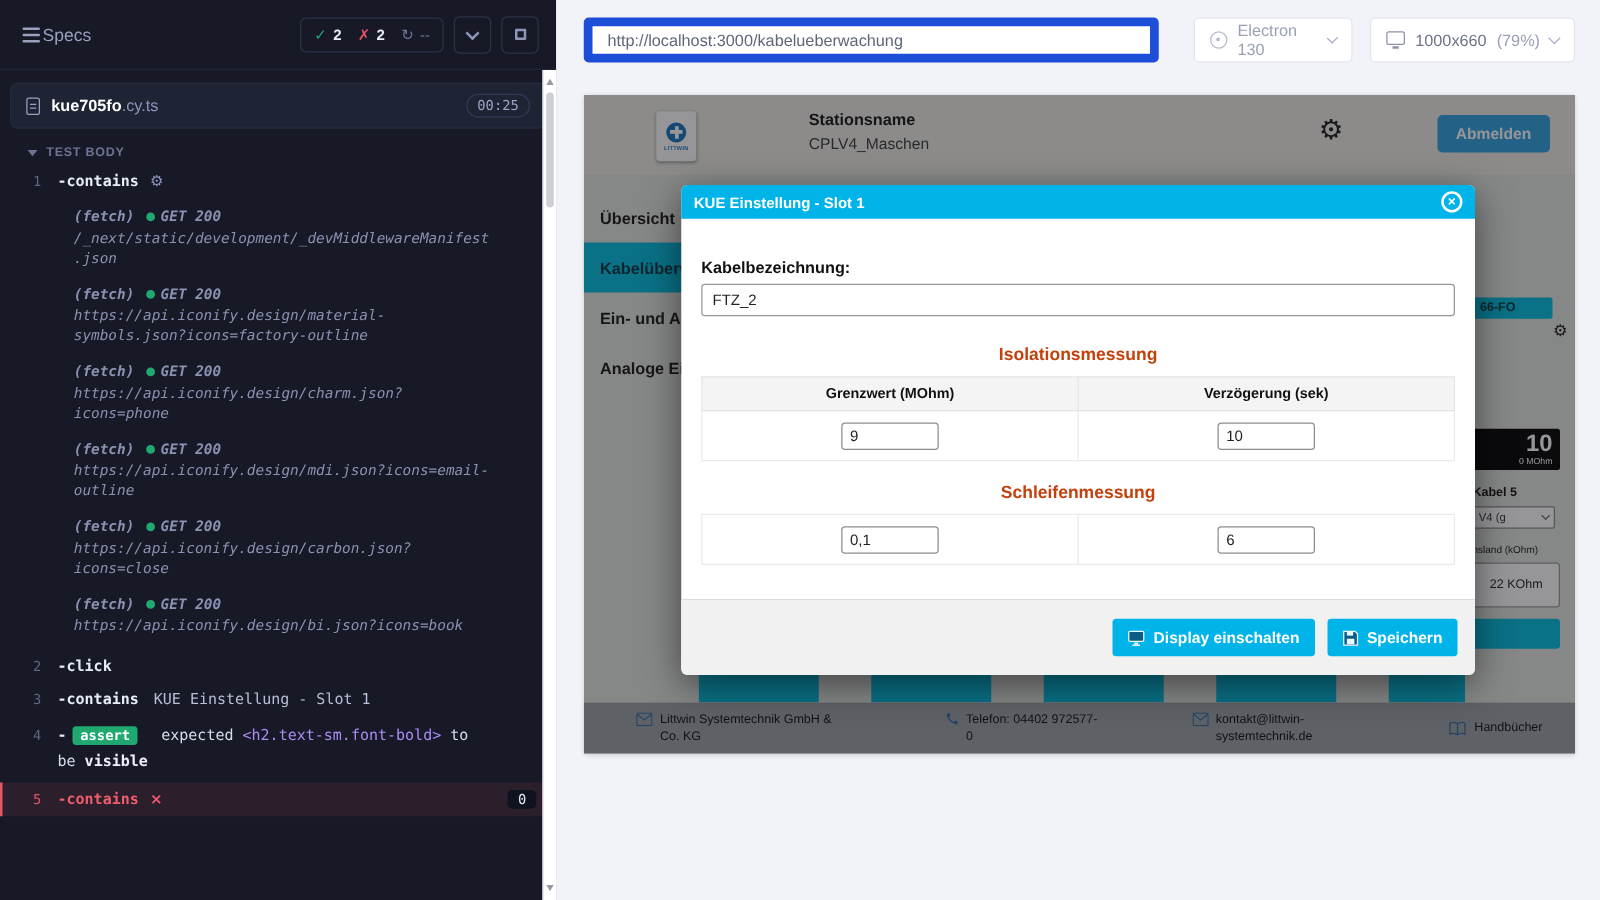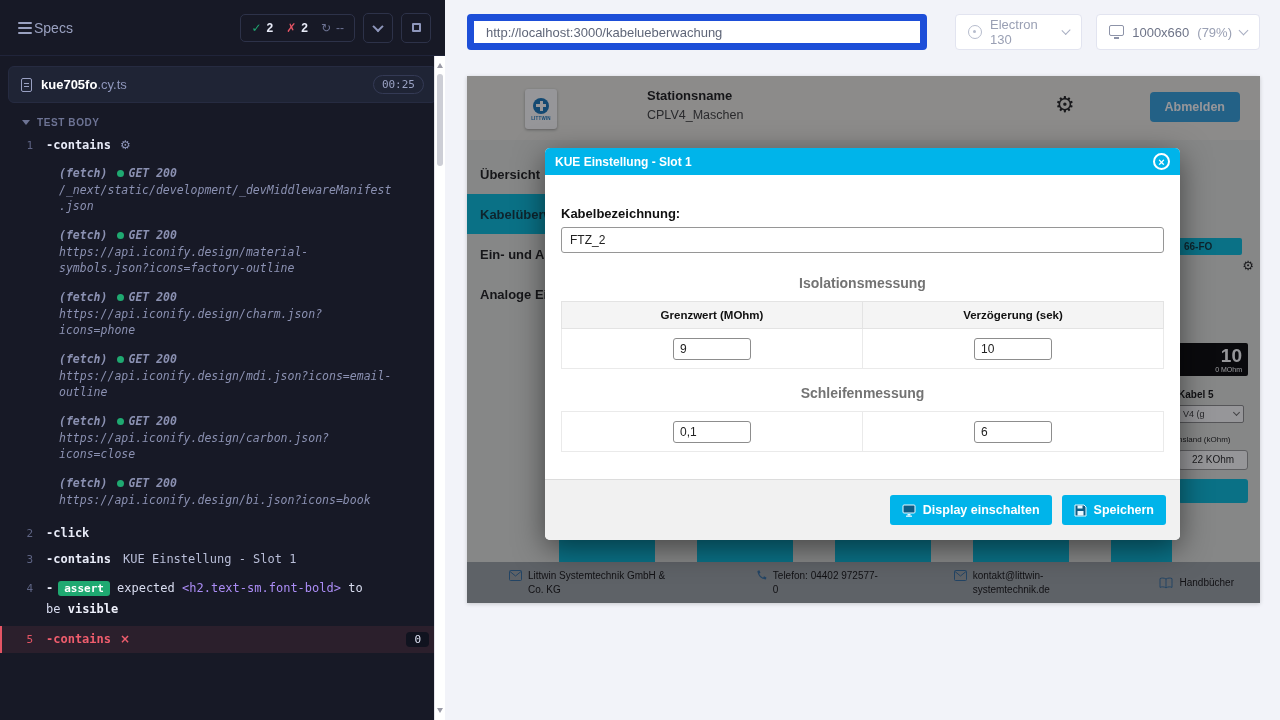--- a/index.html
+++ b/index.html
@@ -38,21 +38,21 @@
   .method { font-weight:700; color:#e8ebf8; }
   .gear-sm { margin-left:9px; color:#8e96bb; font-family:"DejaVu Sans",sans-serif; font-size:12px; font-style:normal; }
   .msg { margin-left:12px; color:#b9bed8; }
   .log { margin:7px 14px 12px 59px; font-size:11.5px; line-height:1.45; color:#8b91b2; font-style:italic; }
   .log .lp { font-weight:700; margin-right:10px; }
   .log .dot { display:inline-block; width:7px; height:7px; border-radius:50%; background:#1fa971; margin-right:4px; }
   .log .ls { font-weight:700; }
   .log .lu { max-width:336px; overflow-wrap:break-word; }
   .c4-body { max-width:332px; line-height:1.7; }
   .dash { color:#e8ebf8; font-weight:700; }
-  .badge-assert { background:#1fa971; color:#fff; border-radius:3px; padding:1px 6px; font-size:11px; font-weight:700; margin:0 7px 0 5px; }
+  .badge-assert { background:#1fa971; color:#fff; border-radius:3px; padding:1px 6px; font-size:11px; font-weight:700; margin:0 19px 0 5px; }
   .t-plain { color:#d9ddf0; }
   .t-el { color:#ab8cf5; }
   .t-bold { font-weight:700; color:#eef0fb; }
   .cmd.failed { background:rgba(228,84,100,.10); border-left:2px solid #e45464; }
   .cmd.failed .num { color:#e45464; flex-basis:44px; }
   .cmd.failed .method { color:#ef5d6d; }
   .err-x { color:#ef5d6d; margin-left:9px; font-family:"DejaVu Sans",sans-serif; font-weight:700; }
   .count-badge { margin-left:auto; margin-right:16px; background:#10131f; color:#dfe3f5; border-radius:4px; padding:1px 8px; font-size:11px; align-self:center; }
 
   .rep-scrollbar { position:absolute; left:434px; top:56px; width:11px; height:664px; background:#fff; border-left:1px solid #e4e4ea; }
@@ -98,21 +98,21 @@
   .rstrip { position:absolute; right:6px; top:98px; width:76px; }
   .rs-chip { background:#00bcdc; color:#06313b; font-size:10px; font-weight:700; padding:3px 6px; border-radius:2px; width:64px; }
   .rs-gear { text-align:right; color:#1d1d1d; font-size:13px; margin-top:3px; font-family:"DejaVu Sans",sans-serif; }
   .rs-display { margin-top:70px; width:70px; background:#000; color:#fff; padding:3px 6px; border-radius:2px; text-align:right; }
   .rs-display .v { font-size:19px; font-weight:700; line-height:1.05; }
   .rs-display .u { font-size:7px; }
   .rs-kabel { margin-top:13px; font-size:10px; font-weight:700; color:#0e0e0e; }
   .rs-select { margin-top:5px; width:66px; height:18px; background:#fff; border:1px solid #8a8a8a; border-radius:2px; font-size:9px; color:#333; display:flex; align-items:center; justify-content:space-between; padding:0 4px; }
   .rs-sel-chev { width:5px; height:5px; border-right:1.5px solid #666; border-bottom:1.5px solid #666; transform:rotate(45deg); margin-top:-2px; }
   .rs-label { margin-top:12px; font-size:8px; color:#151515; }
-  .rs-chip2 { margin-top:6px; width:70px; height:20px; background:#fff; border:1px solid #999; border-radius:3px; font-size:10px; color:#222; display:flex; align-items:center; justify-content:center; }
+  .rs-chip2 { margin-top:6px; width:70px; height:36px; background:#fff; border:1px solid #999; border-radius:3px; font-size:10px; color:#222; display:flex; align-items:center; justify-content:center; }
   .rs-btn { margin-top:9px; width:70px; height:24px; background:#00bcdc; border-radius:3px; }
 
   .bblocks { position:absolute; left:92px; right:88px; bottom:0; height:24px; display:flex; gap:42px; overflow:hidden; }
   .bblocks div { flex:0 0 96px; background:#00bcdc; border-radius:3px 3px 0 0; }
 
   .app-footer { position:absolute; left:0; right:0; bottom:0; height:41px; background:#9aa0a4; display:flex; align-items:center; justify-content:space-between; padding:0 26px 0 42px; }
   .fgroup { display:flex; gap:6px; align-items:flex-start; }
   .fgroup svg { flex:none; margin-top:1px; }
   .ftext { font-size:10px; color:#0d0d0d; line-height:1.35; }
   .fg-company .ftext { width:152px; }
@@ -121,21 +121,21 @@
 
   .dim { position:absolute; inset:0; background:rgba(22,22,28,.45); z-index:5; }
 
   
   .modal { position:absolute; left:78px; top:72px; width:635px; height:392px; background:#fff; border-radius:5px; box-shadow:0 8px 30px rgba(0,0,0,.5); z-index:10; }
   .modal-title { height:27px; background:#00b4ea; border-radius:5px 5px 0 0; display:flex; align-items:center; padding:0 10px; color:#fff; font-size:12px; font-weight:700; }
   .modal-close { margin-left:auto; width:17px; height:17px; border-radius:50%; border:2px solid #fff; color:#fff; background:transparent; font-size:11px; line-height:12px; text-align:center; font-weight:700; cursor:pointer; }
   .modal-body { padding:9px 16px 0; }
   .fld-label { font-size:13px; font-weight:700; color:#111; margin:22px 0 6px; }
   .fld-input { width:100%; height:26px; border:1px solid #969696; border-radius:3px; padding:0 8px; font-size:12px; color:#222; font-family:"Liberation Sans",sans-serif; }
-  .msec-h { text-align:center; font-size:14px; font-weight:700; color:#737373; margin:22px 0 10px; }
+  .msec-h { text-align:center; font-size:14px; font-weight:700; color:#c2410c; margin:22px 0 10px; }
   .msec-h.second { margin-top:16px; }
   .mtable { width:100%; border-collapse:collapse; }
   .mtable th { background:#f4f4f4; border:1px solid #e3e3e3; height:27px; font-size:11.5px; font-weight:700; color:#111; width:50%; }
   .mtable td { border:1px solid #eaeaea; height:40px; text-align:center; }
   .cell-input { width:78px; height:22px; border:1px solid #8d8d8d; border-radius:3px; padding:0 6px; font-size:12px; color:#222; font-family:"Liberation Sans",sans-serif; }
   .modal-footer { position:absolute; left:0; right:0; bottom:0; height:61px; background:#f1f1f1; border-top:1px solid #dcdcdc; border-radius:0 0 5px 5px; display:flex; align-items:center; justify-content:flex-end; gap:10px; padding:0 14px; }
   .mbtn { display:flex; align-items:center; gap:7px; background:#00b4ea; border:none; border-radius:3px; color:#fff; font-size:12.5px; font-weight:700; height:30px; padding:0 12px; cursor:pointer; }
 </style>
 </head>
 <body>

